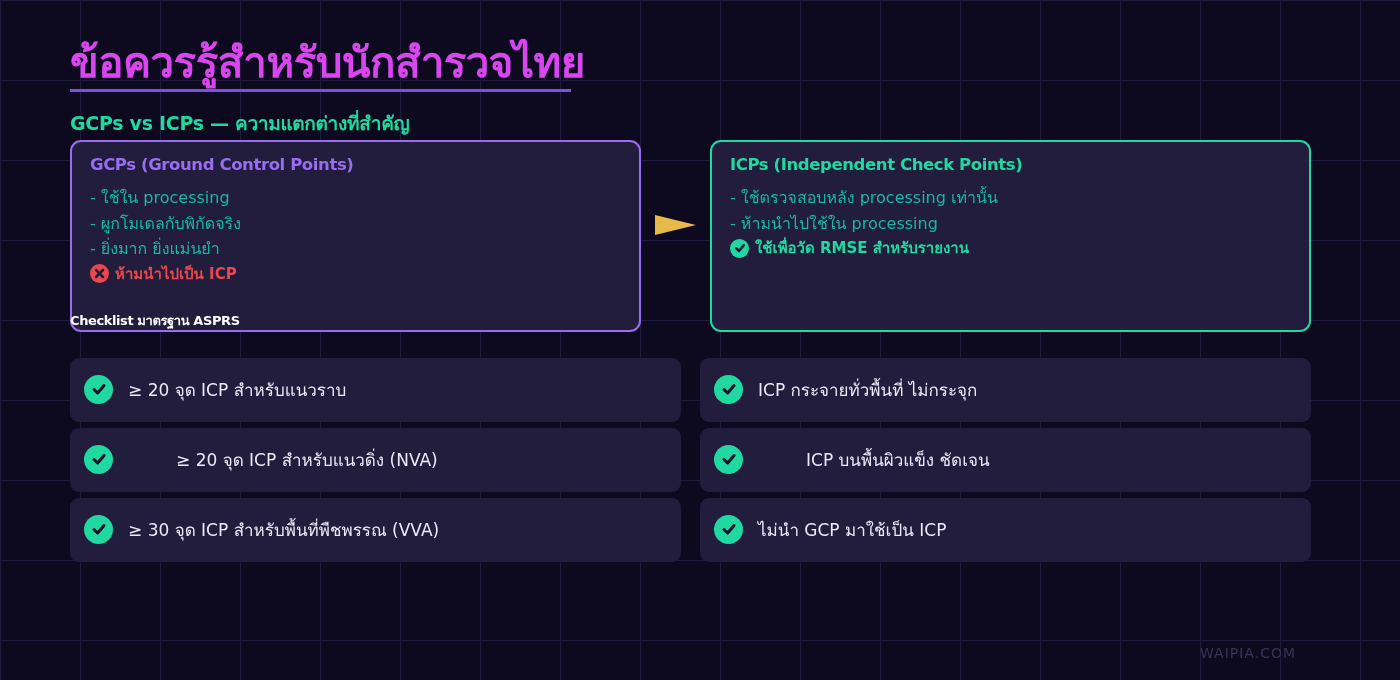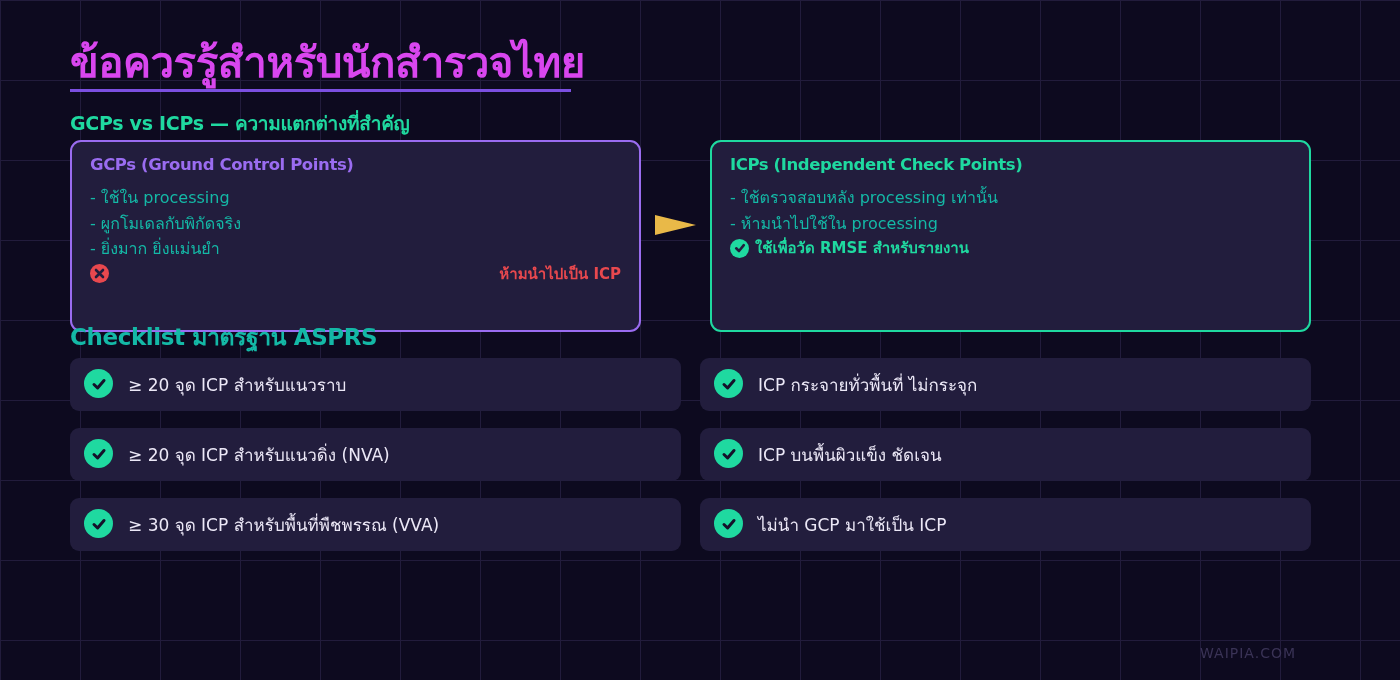--- a/index.html
+++ b/index.html
@@ -49,50 +49,50 @@
     .box-list { list-style: none; margin-top: 9px; }
     .box-list li {
       font-size: 16px; line-height: 25.5px; color: #14b8a6;
       white-space: nowrap;
     }
     .box-foot {
       display: flex; align-items: center; gap: 6px;
       margin-top: 1px; font-weight: bold; font-size: 15px; line-height: 22px;
       white-space: nowrap;
     }
-    .gcp .box-foot { color: #e8484e; justify-content: space-between; }
+    .gcp .box-foot { color: #e8484e; }
     .icp .box-foot { color: #1fd9a0; }
     .foot-icon {
       width: 19px; height: 19px; border-radius: 50%;
       display: inline-flex; align-items: center; justify-content: center;
       flex: 0 0 19px;
     }
     .gcp .foot-icon { background: #e8484e; }
     .icp .foot-icon { background: #1fd9a0; }
     .arrow {
       position: absolute; left: 655px; top: 215px;
       width: 0; height: 0;
       border-top: 10px solid transparent;
       border-bottom: 10px solid transparent;
       border-left: 41px solid #e9b948;
     }
     .checklist-title {
-      position: absolute; left: 70px; top: 323px;
-      font-weight: bold; font-size: 23px; line-height: 28px;
-      color: #14b8a6; white-space: nowrap; letter-spacing: -0.4px;
+      position: absolute; left: 70px; top: 307px;
+      font-weight: bold; font-size: 13px; line-height: 28px;
+      color: #ffffff; white-space: nowrap; letter-spacing: -0.4px;
     }
     .check-card {
-      position: absolute; height: 53px; width: 611px;
+      position: absolute; height: 64px; width: 611px;
       background: #221d3d; border-radius: 9px;
       display: flex; align-items: center; padding-left: 14px;
     }
     .check-card.left { left: 70px; }
     .check-card.right { left: 700px; }
     .check-card.r0 { top: 358px; }
-    .check-card.r1 { top: 428px; }
+    .check-card.r1 { top: 428px; gap: 48px; }
     .check-card.r2 { top: 498px; }
     .check-icon {
       width: 29px; height: 29px; border-radius: 50%;
       background: #1fd9a0; flex: 0 0 29px;
       display: flex; align-items: center; justify-content: center;
       margin-top: -2px;
     }
     .check-text {
       margin-left: 15px; font-size: 17px; line-height: 24px;
       color: #ece8f7; white-space: nowrap;

